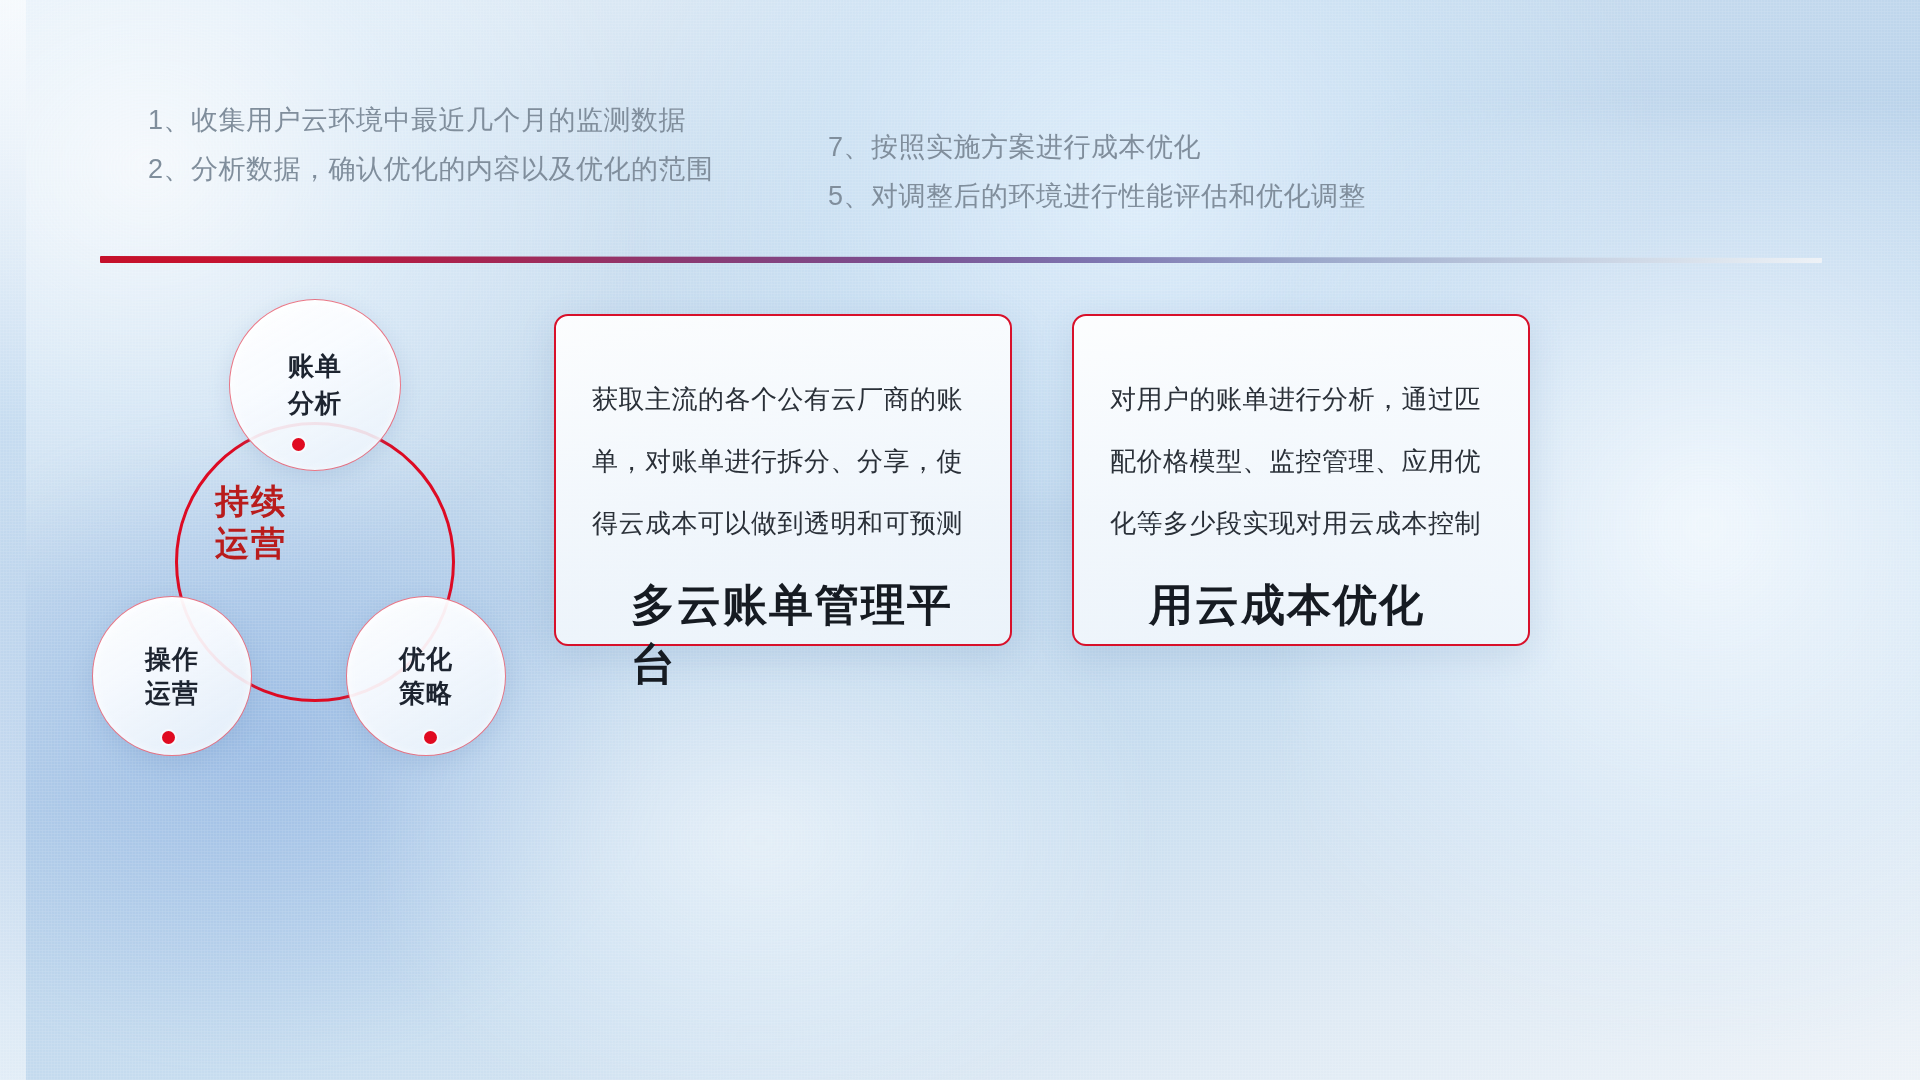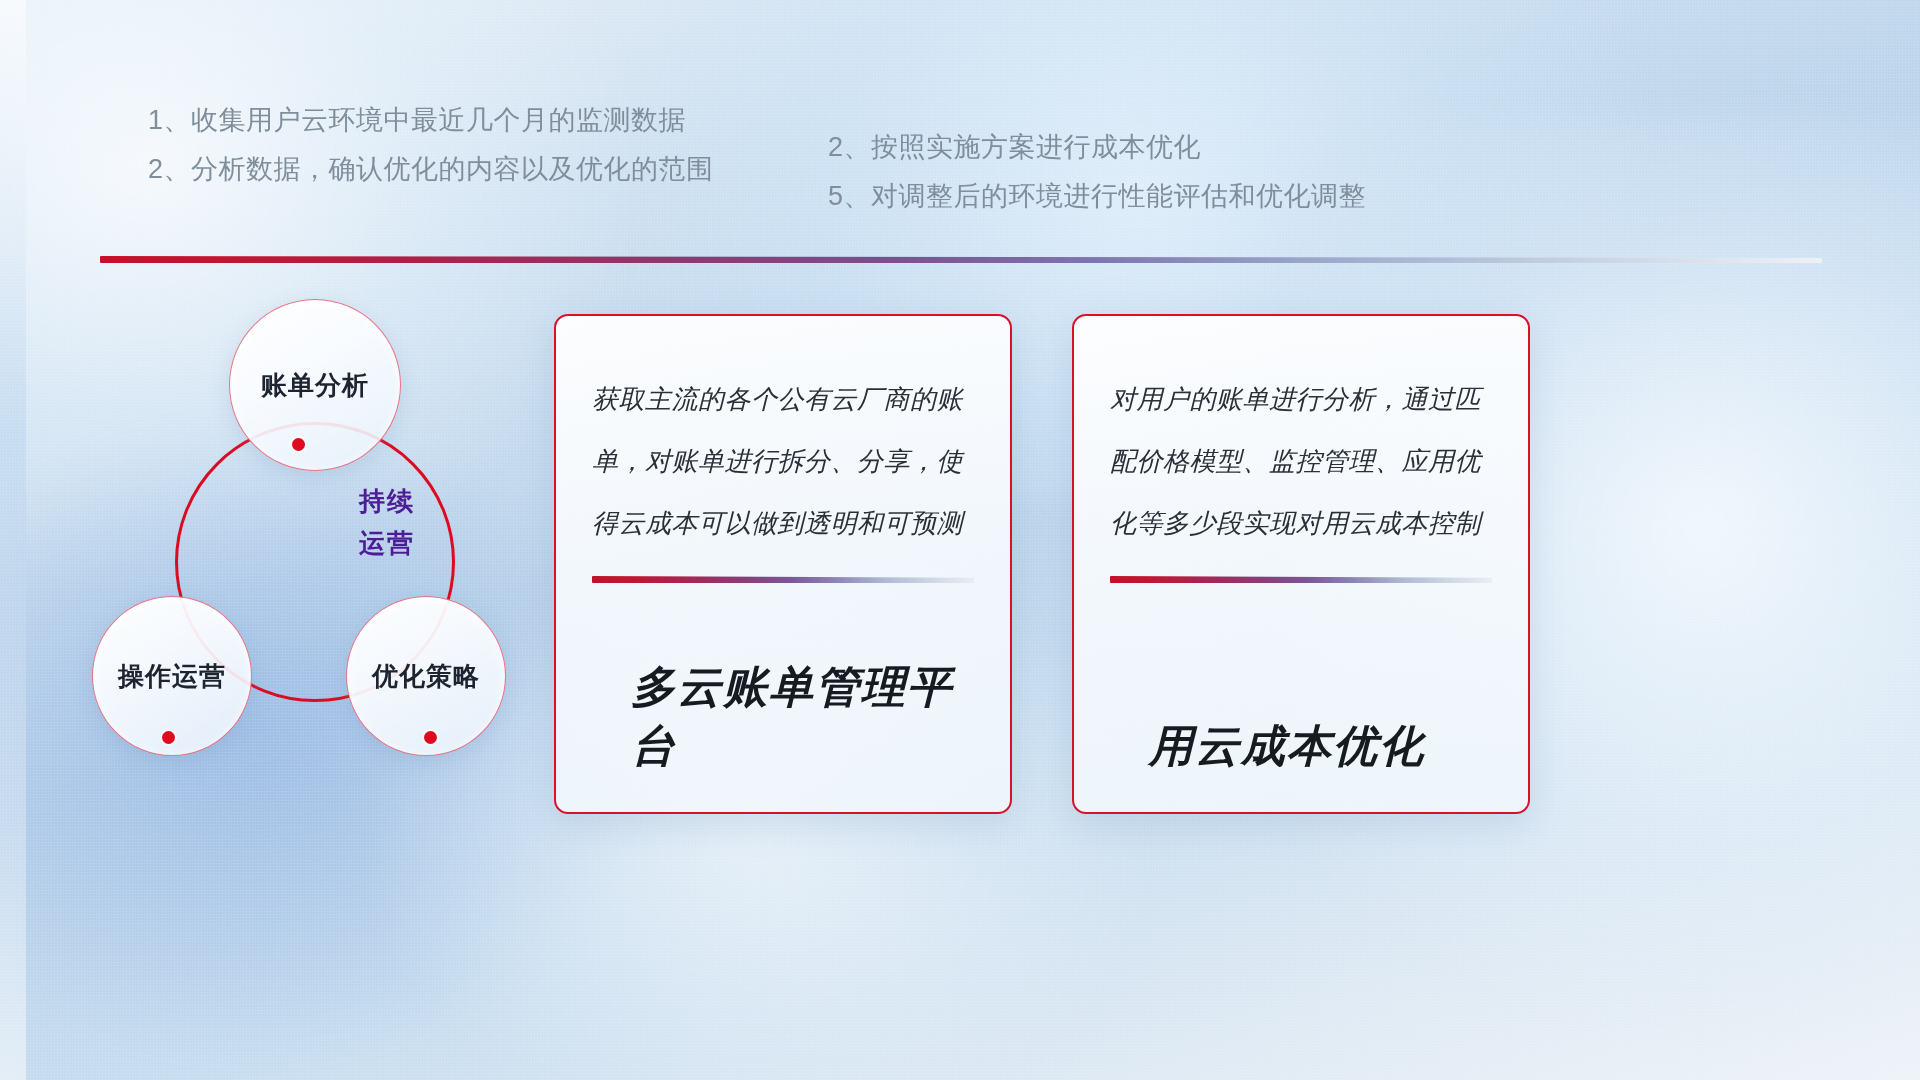--- a/index.html
+++ b/index.html
@@ -123,21 +123,21 @@
     width: 280px; height: 280px;
   }
   .bubble {
     position: absolute;
     border-radius: 50%;
     box-sizing: border-box;
     background: linear-gradient(150deg, rgba(255,255,255,0.97) 0%, rgba(250,252,255,0.93) 40%, rgba(233,242,251,0.88) 100%);
     border: 1.5px solid rgba(221,10,35,0.55);
     box-shadow: 0 6px 20px rgba(110,145,190,0.22), inset 0 2px 10px rgba(255,255,255,0.9);
     display: flex;
-    flex-direction: row;
+    flex-direction: column;
     align-items: center;
     justify-content: center;
     text-align: center;
   }
   .bubble-top {
     left: 144px; top: 11px;
     width: 172px; height: 172px;
   }
   .bubble-bl {
     left: 7px; top: 308px;
@@ -156,53 +156,52 @@
   }
   .bubble-bl .bubble-label,
   .bubble-br .bubble-label {
     font-size: 26px;
     line-height: 34px;
   }
   .center-label {
     position: absolute;
     left: 130px; top: 192px;
     width: 200px;
-    text-align: right;
-    font-size: 26px;
+    text-align: left;
+    font-size: 34px;
     font-weight: bold;
-    color: #4c1d95;
+    color: #b91c1c;
     line-height: 42px;
     letter-spacing: 2px;
   }
   .node-dot {
     position: absolute;
     width: 13px; height: 13px;
     border-radius: 50%;
     background: #e00a20;
     box-shadow: 0 0 0 2px rgba(255,255,255,0.55);
   }
   .dot-top  { left: 207px; top: 150px; }
   .dot-bl   { left: 77px;  top: 443px; }
   .dot-br   { left: 339px; top: 443px; }
 
   
   .card {
     position: absolute;
     top: 314px;
     width: 458px;
-    height: 500px;
+    height: 332px;
     border: 2px solid #d8102a;
     border-radius: 14px;
     background: linear-gradient(170deg, rgba(255,255,255,0.93) 0%, rgba(248,251,254,0.90) 45%, rgba(240,246,252,0.88) 100%);
     box-shadow: 0 10px 34px rgba(96,132,178,0.18);
     box-sizing: border-box;
     padding: 52px 36px 0 36px;
     display: flex;
     flex-direction: column;
-    font-style: italic;
   }
   .card-1 { left: 554px; }
   .card-2 { left: 1072px; }
 
   .card-body {
     font-size: 26px;
     line-height: 62px;
     color: #2a3038;
     letter-spacing: 0.5px;
     flex: 0 0 auto;
@@ -241,21 +240,21 @@
   <div class="bg-blob-e"></div>
   <div class="bg-sheen-left"></div>
   <div class="bg-grain"></div>
 
   <div class="steps">
     <div class="step-line">1、收集用户云环境中最近几个月的监测数据</div>
     <div class="step-line">2、分析数据，确认优化的内容以及优化的范围</div>
   </div>
 
   <div class="steps right">
-    <div class="step-line">2、按照实施方案进行成本优化</div>
+    <div class="step-line">7、按照实施方案进行成本优化</div>
     <div class="step-line">5、对调整后的环境进行性能评估和优化调整</div>
   </div>
 
   <div class="top-rule"></div>
 
   <div class="diagram">
 
     <div class="ring ring-main"></div>
 
     <div class="center-label">

